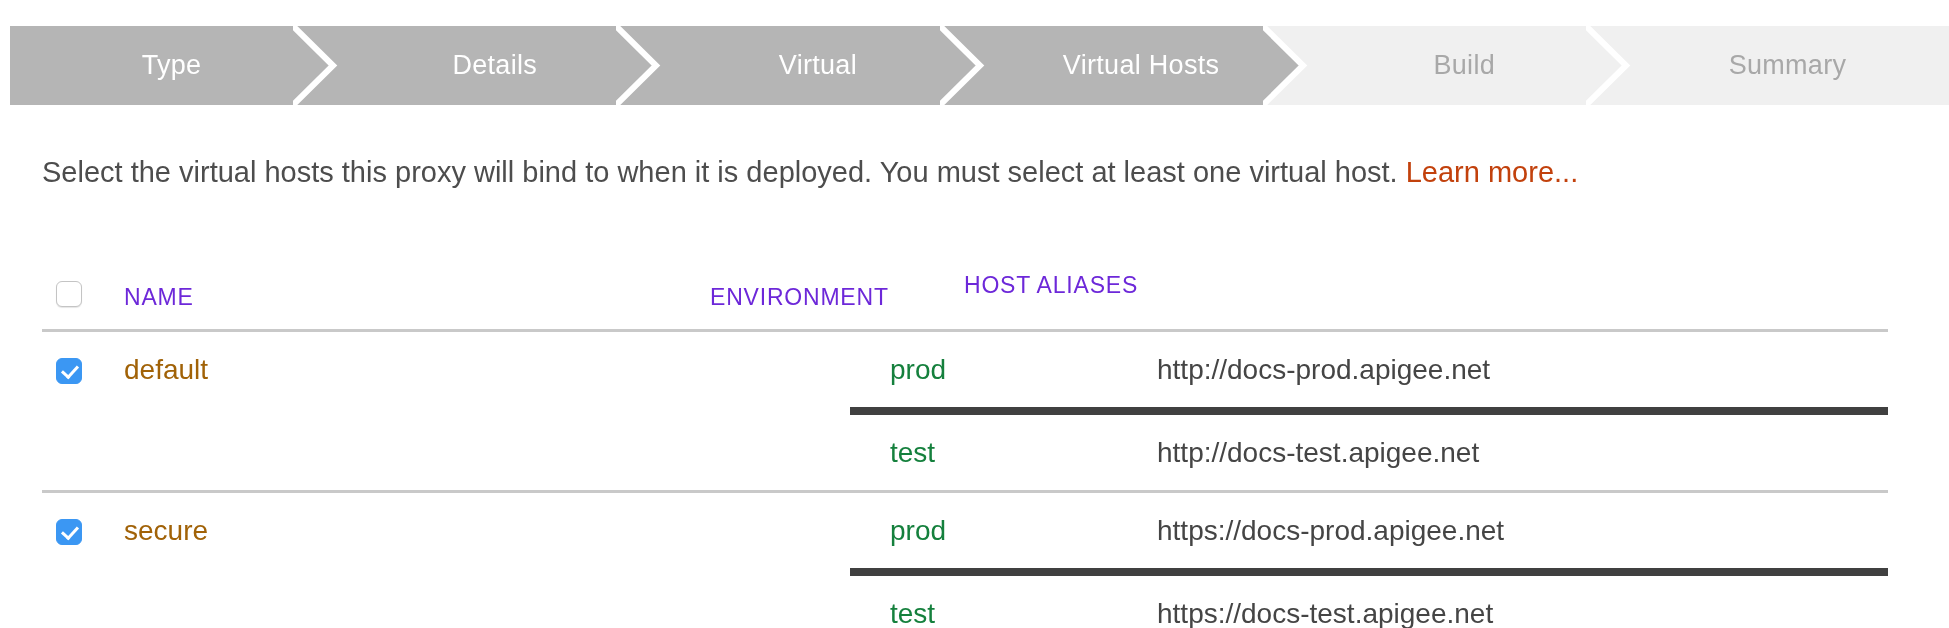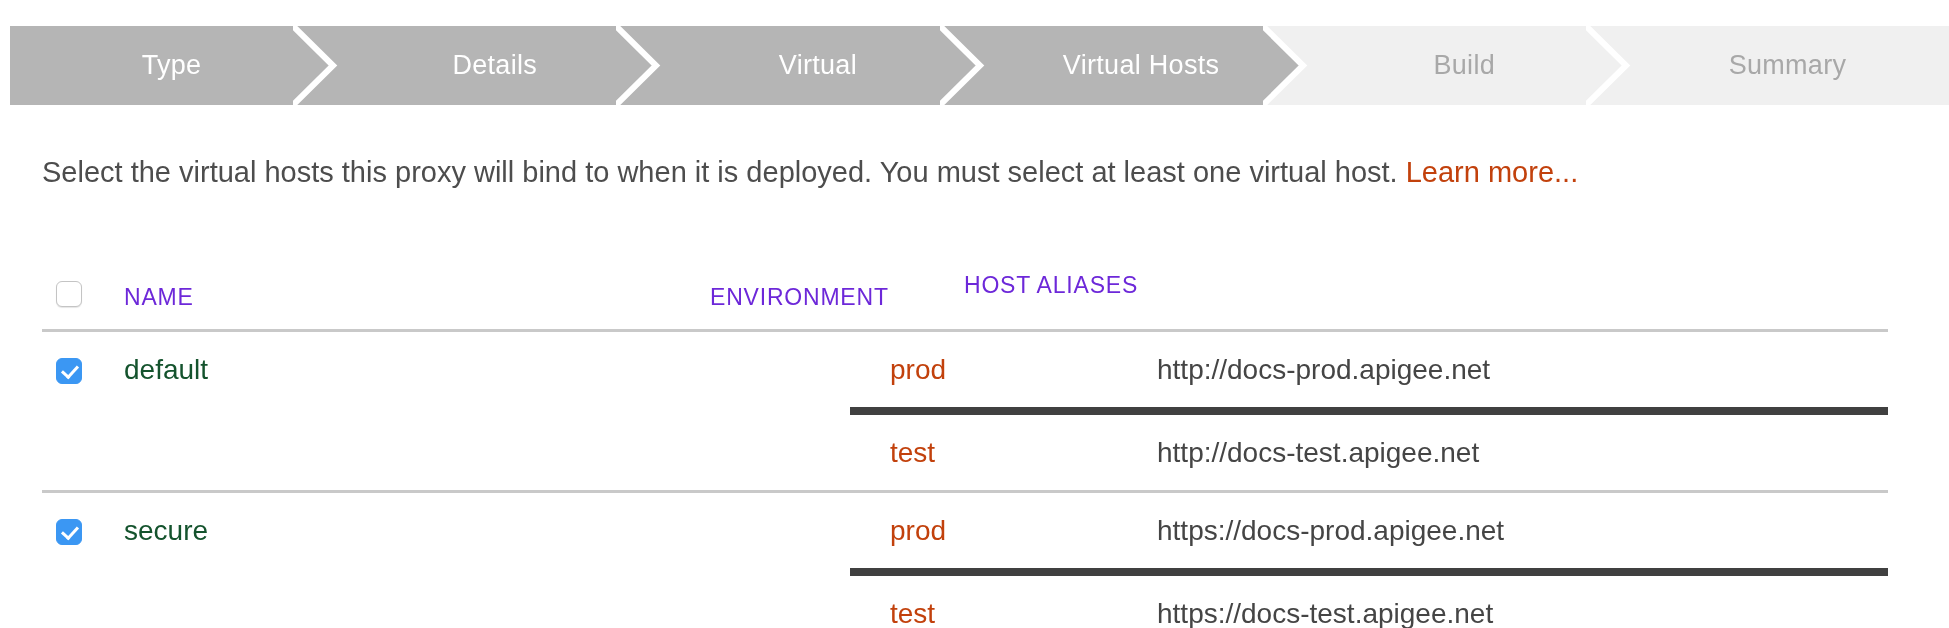--- a/index.html
+++ b/index.html
@@ -158,39 +158,39 @@
   .group-check {
     position: absolute;
     left: 14px;
     top: 26px;
   }
   .group-name {
     position: absolute;
     left: 82px;
     top: 22px;
     font-size: 28px;
-    color: #14532d;
+    color: #a16207;
     white-space: nowrap;
   }
   .env-rows {
     margin-left: 808px;
   }
   .env-row {
     position: relative;
     height: 75px;
   }
   .env-row + .env-row {
     border-top: 8px solid #404040;
   }
   .env-row .env-name {
     position: absolute;
     left: 40px;
     top: 22px;
     font-size: 28px;
-    color: #c2410c;
+    color: #15803d;
     white-space: nowrap;
   }
   .env-row .env-alias {
     position: absolute;
     left: 307px;
     top: 22px;
     font-size: 28px;
     color: #454545;
     white-space: nowrap;
   }

